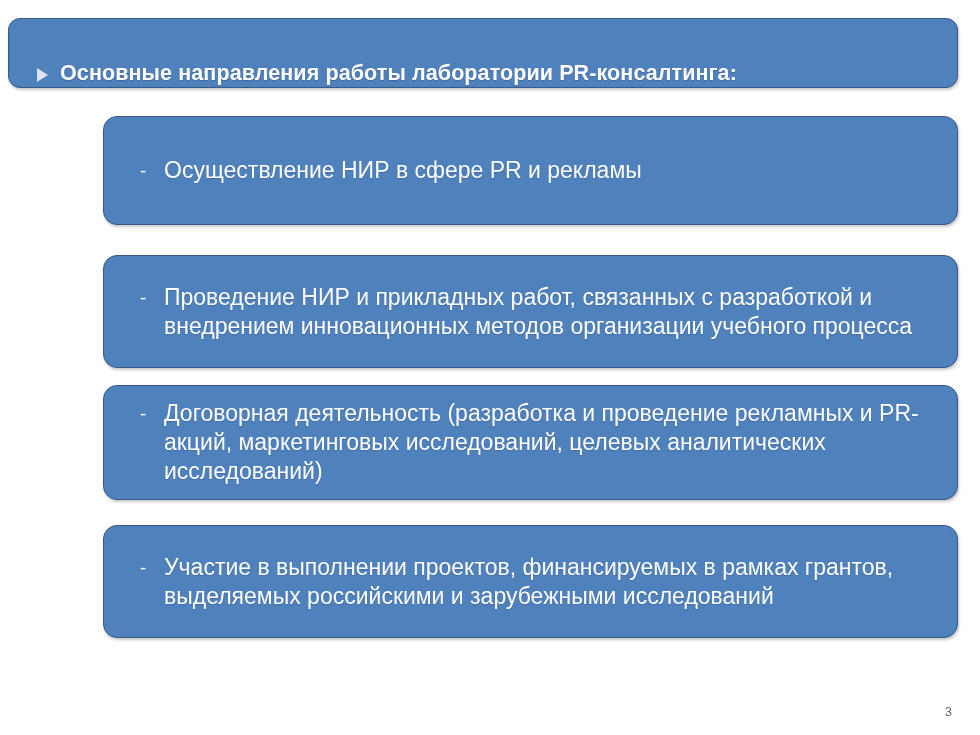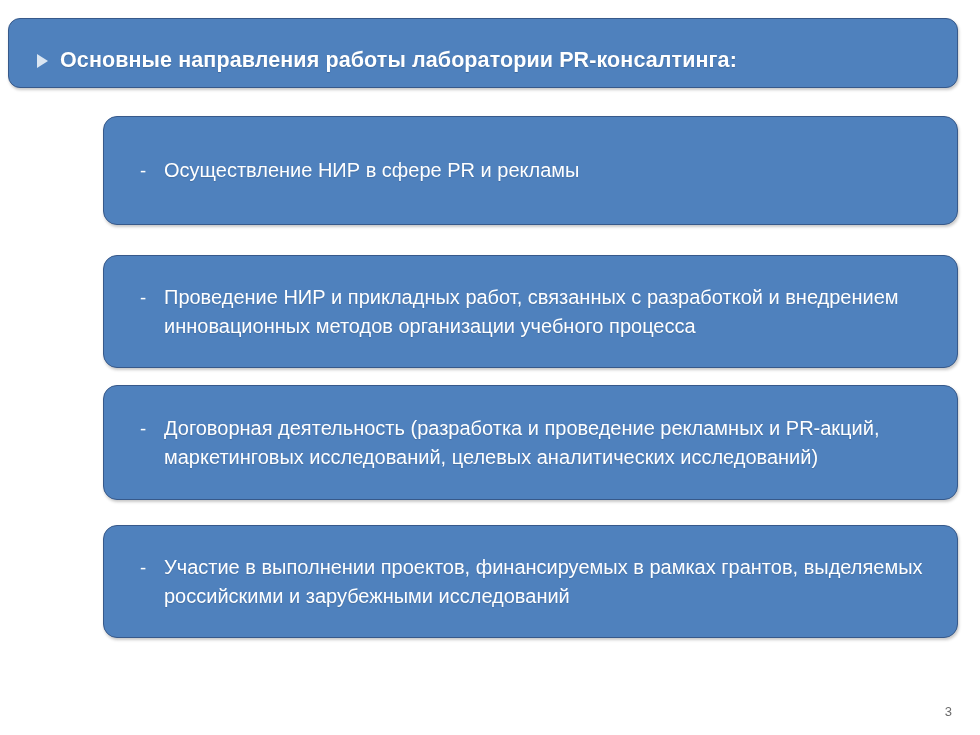--- a/index.html
+++ b/index.html
@@ -37,20 +37,21 @@
   }
 
   
   #title-box {
     left: 8px;
     top: 18px;
     width: 950px;
     height: 70px;
     border-radius: 12px;
     padding: 16px 20px 0 28px;
+    align-items: flex-end;
   }
   #title-row {
     display: flex;
     align-items: center;
     gap: 12px;
     width: 100%;
   }
   .title-bullet {
     flex: 0 0 auto;
     width: 0;
@@ -82,21 +83,21 @@
   .dash {
     flex: 0 0 auto;
     width: 24px;
     color: #ffffff;
     font-size: 18.5px;
     line-height: 29px;
   }
   .body-text {
     flex: 1 1 auto;
     color: #ffffff;
-    font-size: 20px;
+    font-size: 23px;
     line-height: 29px;
     text-shadow: 0 1px 1px rgba(0,0,0,0.14);
   }
 
   #box-1 { left: 103px; top: 116px;  width: 855px; height: 109px; }
   #box-2 { left: 103px; top: 255px;  width: 855px; height: 113px; }
   #box-3 { left: 103px; top: 385px;  width: 855px; height: 115px; }
   #box-4 { left: 103px; top: 525px;  width: 855px; height: 113px; }
 
   

